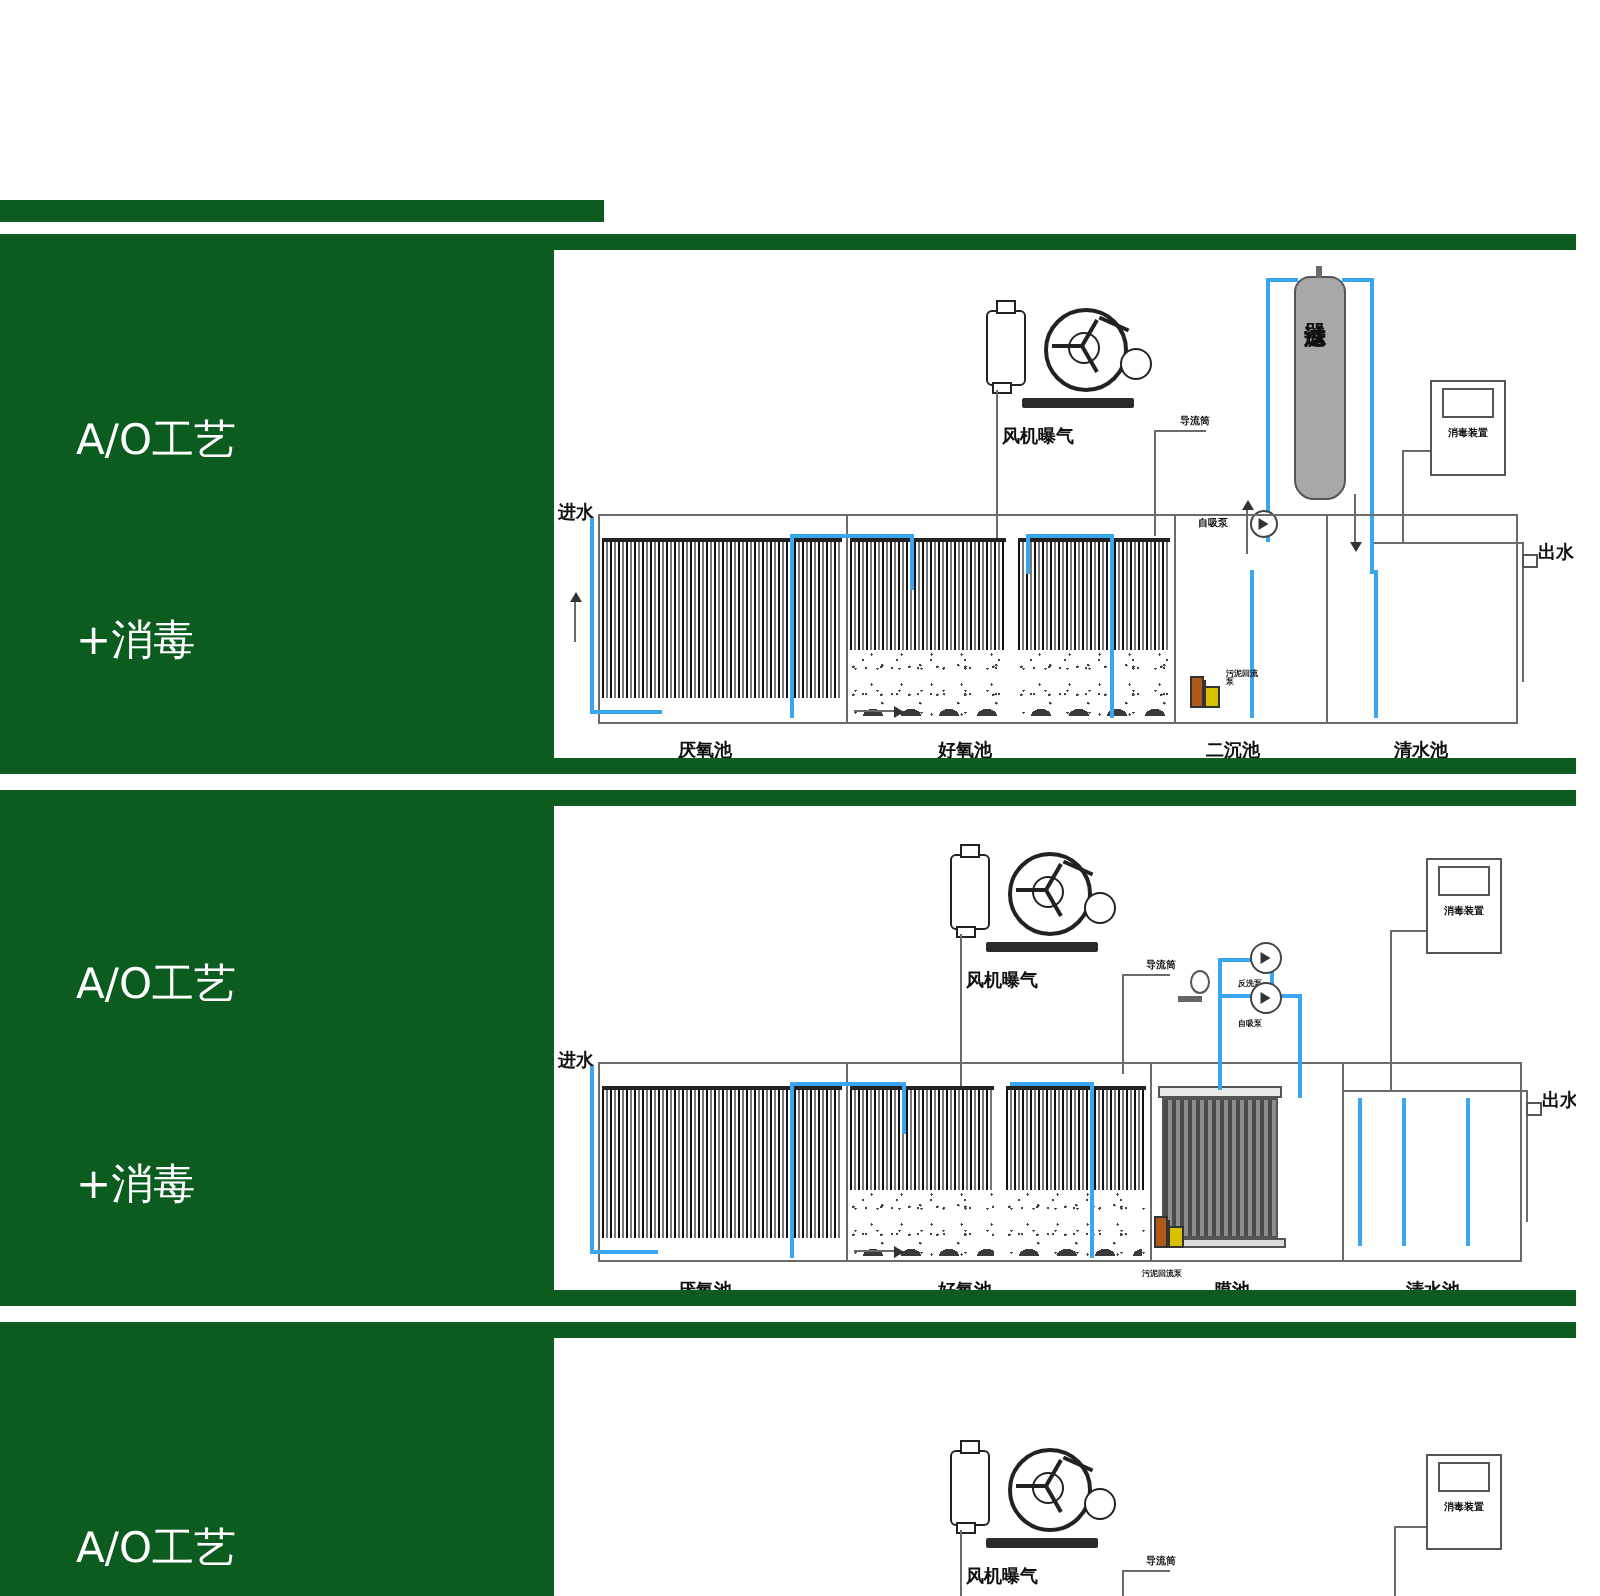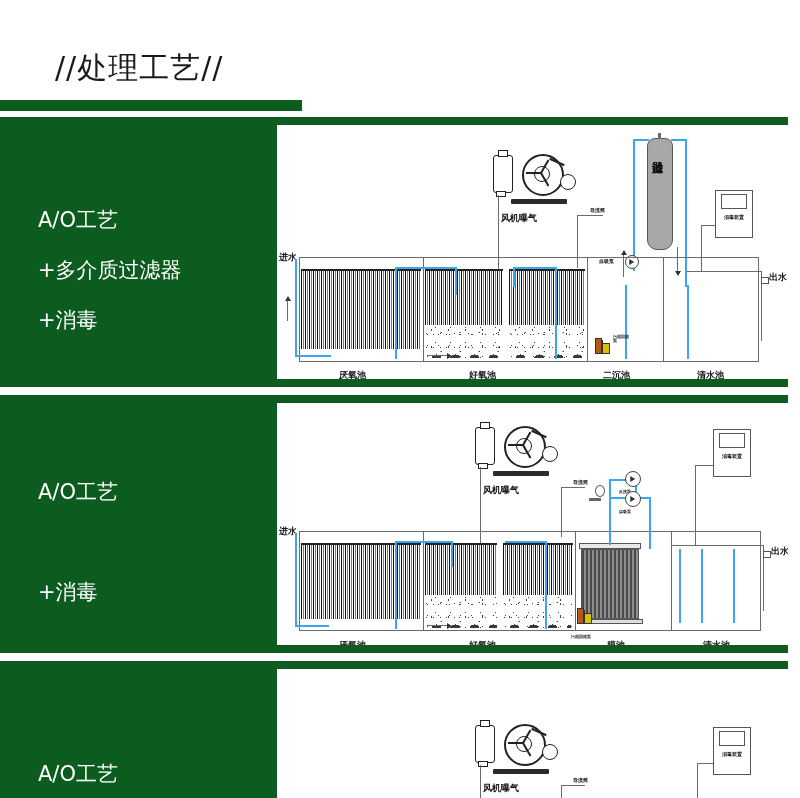--- a/index.html
+++ b/index.html
@@ -114,28 +114,26 @@
   .blower-vane{position:absolute;background:#222;transform-origin:0 50%;}
   .blower-motor{position:absolute;border:1.5px solid #222;border-radius:3px;background:#fff;}
   .blower-pulley{position:absolute;border:1.5px solid #222;border-radius:50%;background:#fff;}
   .belt{position:absolute;background:#222;}
   .sludgepump{position:absolute;}
 </style>
 </head>
 <body>
 
 <div id="header">
-  <div id="page-title">//处理工艺//</div>
   <div id="title-rule"></div>
 </div>
 
 <div class="panel" id="panel-1">
 
   <div class="side-text" style="top:92px;">A/O工艺</div>
-  <div class="side-text" style="top:142px;">+多介质过滤器</div>
   <div class="side-text" style="top:192px;">+消毒</div>
 
   <div class="white-area">
     <div class="dg">
 
       <div class="filtervessel" style="left:370px;top:13px;width:26px;height:112px;"></div>
       <div class="ln" style="left:381px;top:8px;width:3px;height:6px;"></div>
       <div class="lbl lbl-v" style="left:374px;top:28px;">过滤器</div>
 
       <div class="blue" style="left:356px;top:14px;width:2px;height:132px;"></div>

